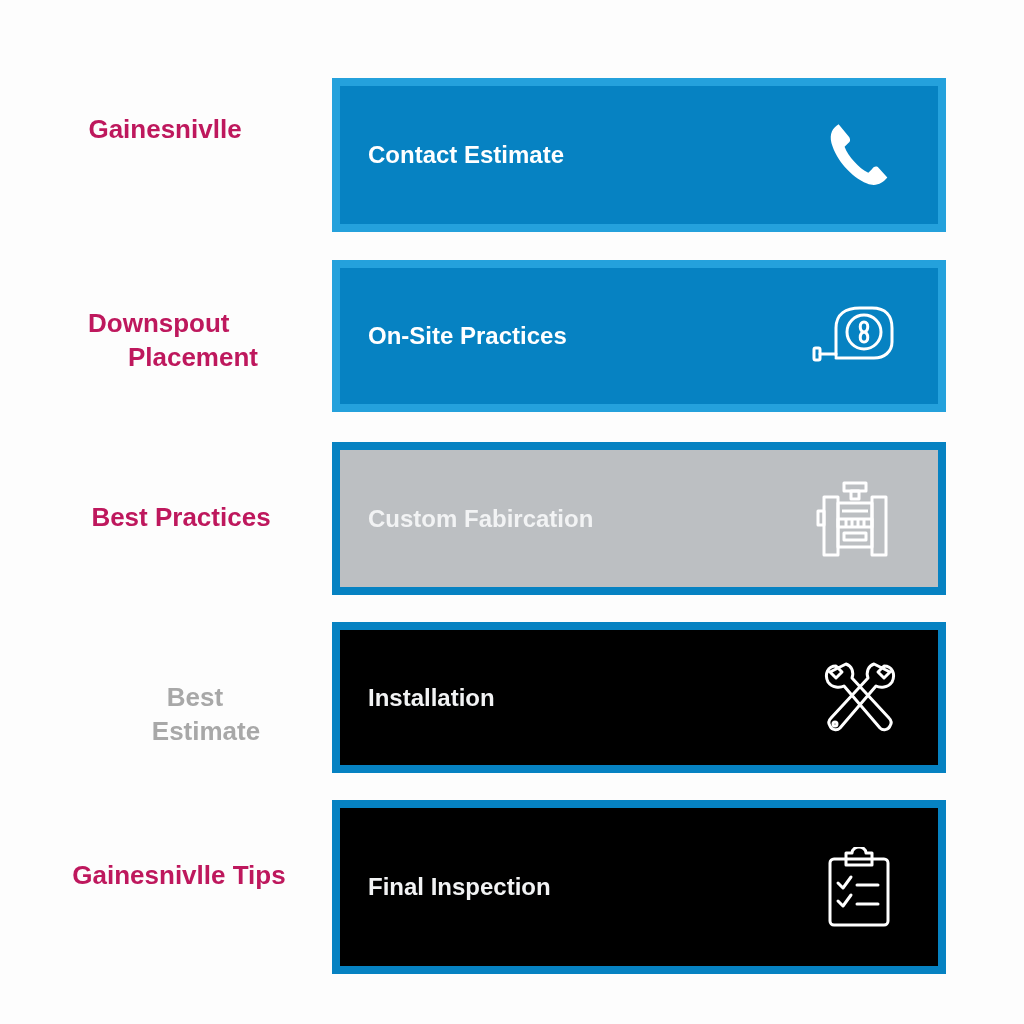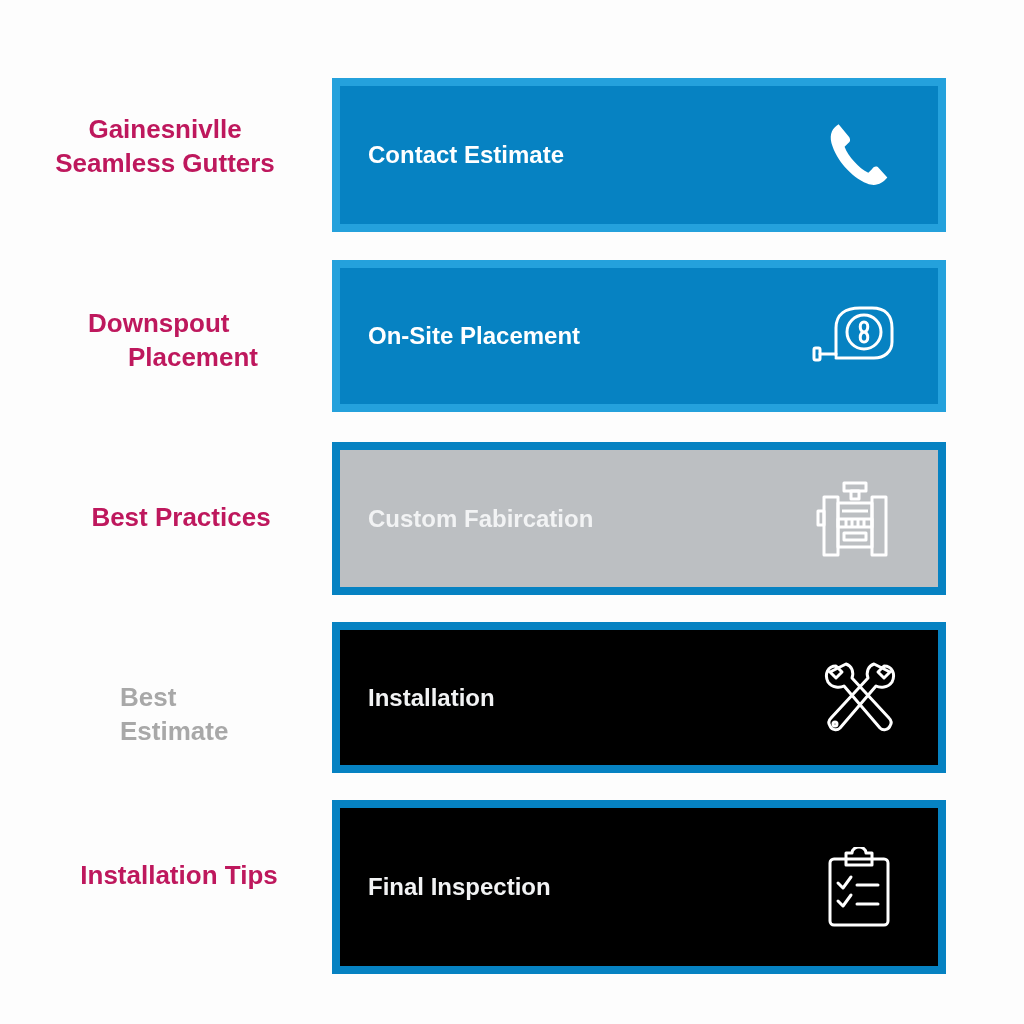--- a/index.html
+++ b/index.html
@@ -5,21 +5,21 @@
     html, body { margin: 0; padding: 0; }
     body {
       width: 1024px; height: 1024px; position: relative; overflow: hidden;
       background: #fdfdfd;
       font-family: "Liberation Sans", "DejaVu Sans", sans-serif;
     }
     .side-label {
       position: absolute; font-weight: bold; font-size: 26px; line-height: 34px;
       color: #be185d; text-align: center;
     }
-    .side-label.faded { color: #a8a8a8; text-align: left; }
+    .side-label.faded { color: #a8a8a8; text-align: center; }
     .step {
       position: absolute; left: 332px; width: 614px; box-sizing: border-box;
       border: 8px solid #0682c2;
     }
     .step.active { background: #0682c2; border-color: #24a1dc; }
     .step.inactive { background: #bcbfc2; }
     .step.inactive.darker { background: #000000; }
     .step-title {
       position: absolute; left: 28px; top: 50%; transform: translateY(-50%);
       font-weight: bold; font-size: 24px; color: #ffffff; white-space: nowrap;
@@ -29,48 +29,47 @@
       position: absolute; right: 40px; top: 50%; transform: translateY(-50%);
       width: 76px; height: 76px;
     }
     .step-icon svg { width: 100%; height: 100%; display: block; }
   </style>
 </head>
 <body>
 
 <div class="side-label" style="left:40px; top:112px; width:250px;">
   <div>Gainesnivlle</div>
-  <div>Seamless Gutters</div>
 </div>
 <div class="side-label" style="left:80px; top:306px; width:190px;">
   <div style="text-align:left; padding-left:8px;">Downspout</div>
   <div style="text-align:right; padding-right:12px;">Placement</div>
 </div>
 <div class="side-label" style="left:70px; top:500px; width:222px;">
   <div>Best Practices</div>
 </div>
 <div class="side-label faded" style="left:120px; top:680px; width:172px;">
   <div style="padding-right:22px;">Best</div>
   <div>Estimate</div>
 </div>
 <div class="side-label" style="left:56px; top:858px; width:246px;">
-  <div>Installation Tips</div>
+  <div>Gainesnivlle Tips</div>
 </div>
 
 <div class="step active" style="top:78px; height:154px;">
   <span class="step-title">Contact Estimate</span>
   <span class="step-icon">
     <svg viewBox="0 0 64 64">
       <path d="M14 6 C9 9 6 14 8 22 C12 36 24 50 38 56 C45 59 51 56 55 51 L47 42 C45 41 43 42 42 44 L39 47 C31 43 22 33 19 25 L22 22 C24 21 24 19 23 17 Z" fill="#ffffff"></path>
     </svg>
   </span>
 </div>
 
 <div class="step active" style="top:260px; height:152px;">
-  <span class="step-title">On-Site Placement</span>
+  <span class="step-title">On-Site Practices</span>
   <span class="step-icon" style="width:90px; height:64px; right:38px;">
     <svg viewBox="0 0 90 64" fill="none" stroke="#ffffff" stroke-width="3" stroke-linecap="round" stroke-linejoin="round">
       <path d="M26 52 L26 24 C26 10 36 4 50 4 L62 4 C76 4 82 12 82 24 L82 38 C82 48 74 54 64 54 L26 54"></path>
       <circle cx="54" cy="28" r="17"></circle>
       <path d="M54 18 C49 18 49 27 54 28 C59 29 59 38 54 38 C49 38 49 29 54 28 C59 27 59 18 54 18 Z"></path>
       <path d="M26 50 L10 50"></path>
       <rect x="4" y="44" width="6" height="12" rx="1.5"></rect>
     </svg>
   </span>
 </div>

